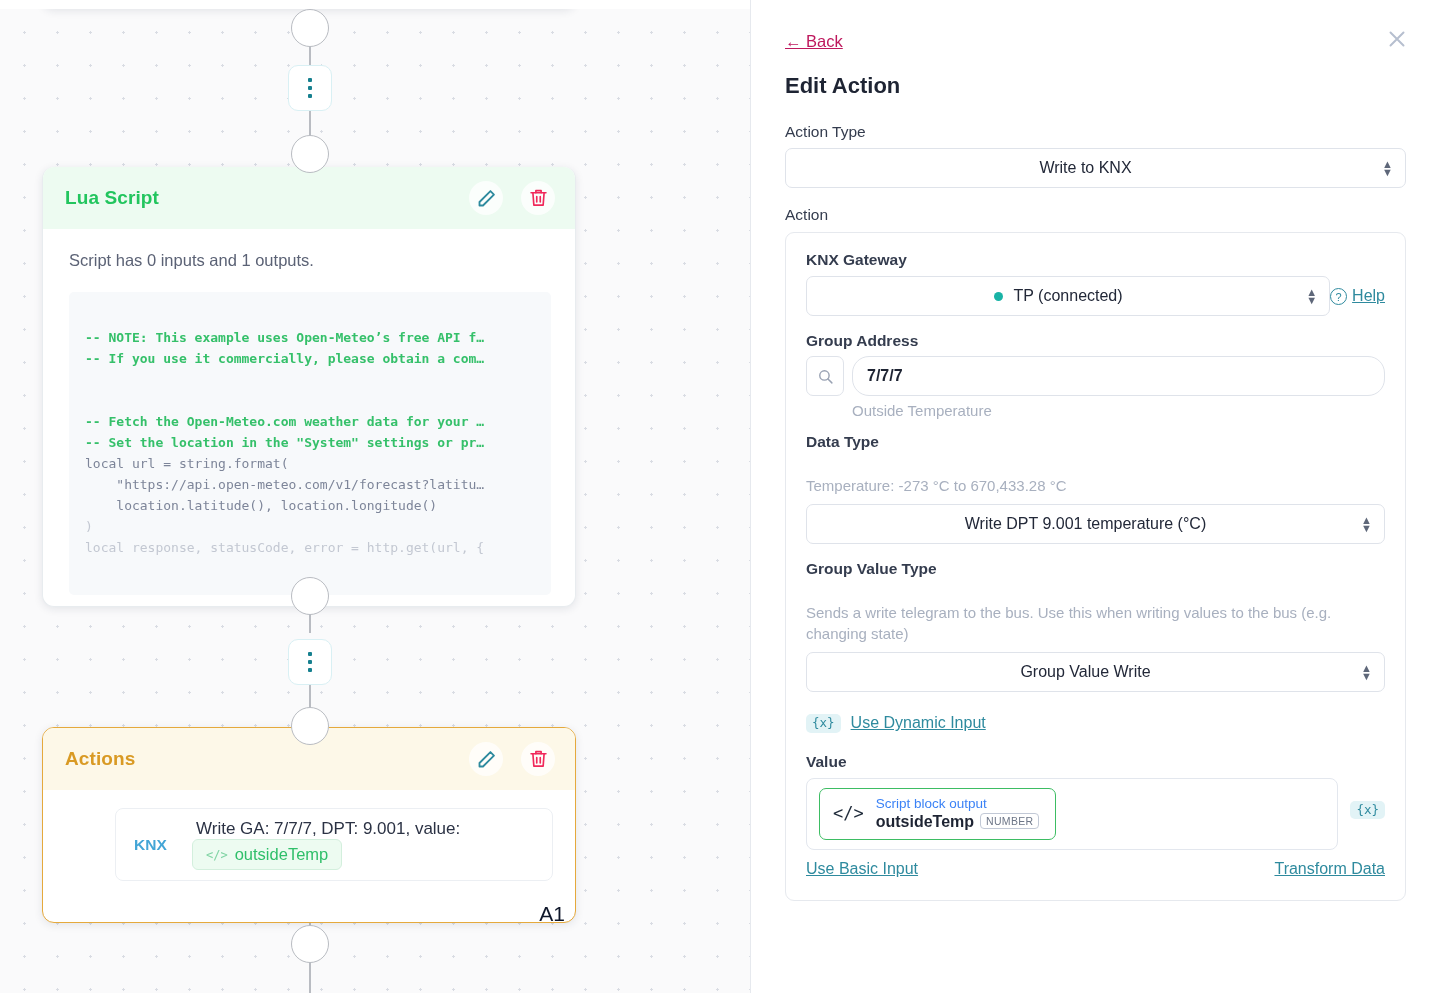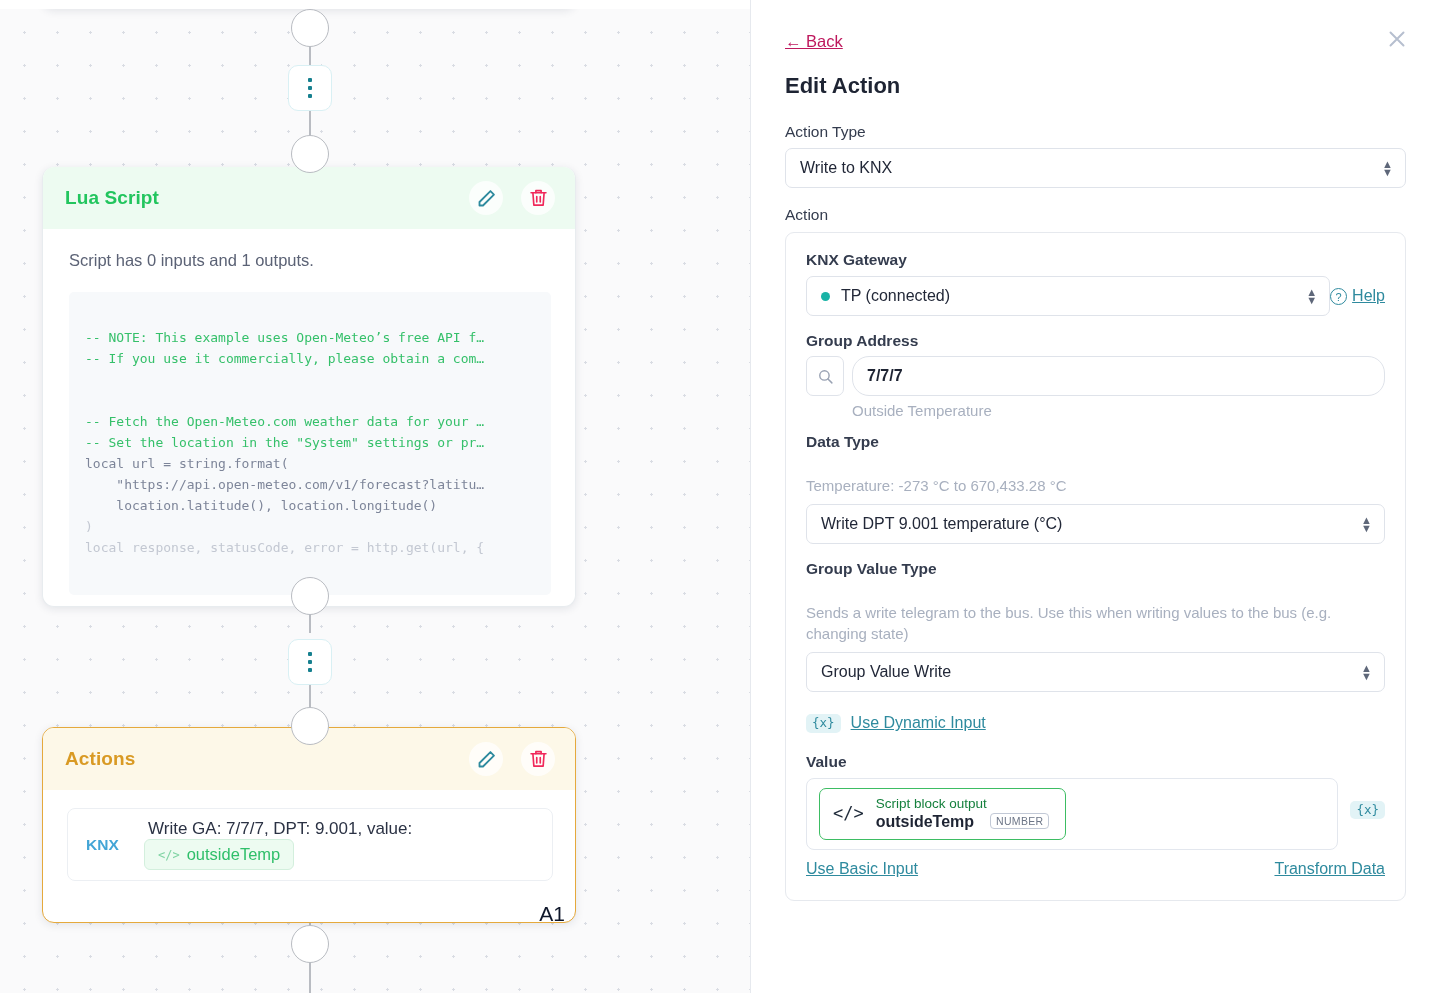--- a/index.html
+++ b/index.html
@@ -75,36 +75,36 @@
   #card-lua .card-hd { background: #edfbf1; color: #22c55e; }
   .lua-body { padding: 22px 24px 0 26px; }
   .lua-sub { font-size: 16.5px; color: #5b6275; margin-bottom: 22px; }
   .code {
     background: #f7f9fb; border-radius: 5px;
     padding: 14px 16px 16px 16px;
     font-family: "DejaVu Sans Mono", monospace;
     font-size: 13px; line-height: 21px;
     white-space: pre; overflow: hidden;
   }
-  .code .cm   { color: #35c06a; }
+  .code .cm   { color: #35c06a; font-weight: bold; }
   .code .cd   { color: #7d8599; }
   .code .fade { color: #c3c8d2; }
   .code .blank{ display:block; height: 21px; }
   .lua-foot {
     text-align: center; font-size: 14.5px; font-style: italic;
     color: #9aa3b8; padding: 16px 0 0 0;
   }
 
   
   #card-actions { top: 724px; height: 196px; border: 1.6px solid #e5a93c; }
   #card-actions .card-hd { background: #fdf8e8; color: #d99a24; }
   .act-body { padding: 18px 22px 0 24px; position: relative; height: 134px; }
   .act-row {
     border: 1px solid #eceff3; border-radius: 8px;
-    display: flex; align-items: center; padding: 10px 14px; min-height: 72px;
+    display: flex; align-items: center; padding: 10px 14px; min-height: 72px; margin-left: 48px;
   }
   .knx-tag {
     color: #43a5d6; font-weight: bold; font-size: 15.5px;
     width: 62px; flex: none; text-align: left; padding-left: 4px;
   }
   .act-main { flex: 1; }
   .act-line { font-size: 17px; color: #2b3244; margin-bottom: 6px; padding-left: 4px;}
   .chip {
     display: inline-flex; align-items: center; gap: 7px;
     background: #edfbf1; border: 1px solid #d3efdd; border-radius: 6px;
@@ -140,21 +140,21 @@
   .panel-title { margin-top: 22px; font-size: 22px; font-weight: bold; color: #1e2433; }
 
   .lbl { font-size: 15.5px; font-weight: bold; color: #343c4e; }
   .lbl-plain { font-size: 15.5px; color: #343c4e; }
   .hint { font-size: 15px; color: #a8b0bf; line-height: 21px; margin-top: 24px; }
 
   .select {
     position: relative; width: 100%; height: 40px; background:#fff;
     border: 1px solid #dfe3ea; border-radius: 7px;
     display: flex; align-items: center; padding: 0 34px 0 14px;
-    font-size: 16px; color: #222838; cursor: pointer;
+    font-size: 16px; color: #222838; cursor: pointer; justify-content: center;
   }
   .select .arrows {
     position: absolute; right: 12px; top: 50%; transform: translateY(-50%);
     font-size: 11px; color: #5e6779; line-height: 8px; text-align:center;
   }
   .dot-green { width: 9px; height: 9px; border-radius: 50%; background: #19b3a6; margin-right: 11px; flex:none; }
 
   .group-box {
     margin-top: 8px; border: 1px solid #e6e9ee; border-radius: 9px;
     padding: 18px 20px 22px 20px;
@@ -191,25 +191,25 @@
   .value-field {
     margin-top: 7px; border: 1px solid #e3e7ee; border-radius: 8px;
     min-height: 68px; display: flex; align-items: center; padding: 9px 12px;
   }
   .token {
     display: flex; align-items: center; gap: 12px;
     border: 1.6px solid #3dbd63; border-radius: 7px; background:#fff;
     padding: 7px 16px 8px 13px;
   }
   .token .code-icon { color:#1f2b3a; font-size: 17px; font-family:"DejaVu Sans Mono", monospace; }
-  .token .t-sub { font-size: 13.5px; color: #15803d; line-height: 16px; }
+  .token .t-sub { font-size: 13.5px; color: #3b82f6; line-height: 16px; }
   .token .t-name { font-size: 16px; font-weight: bold; color: #1e2433; line-height: 19px; }
   .type-pill {
     display:inline-block; border: 1px solid #c2c9d6; border-radius: 4px;
-    font-size: 10.5px; color: #6d7687; padding: 1px 5px; margin-left: 16px;
+    font-size: 10.5px; color: #6d7687; padding: 1px 5px; margin-left: 6px;
     vertical-align: 2px; letter-spacing:.3px;
   }
   .val-footer { display:flex; justify-content: space-between; margin-top: 10px; }
 </style>
 </head>
 <body>
 
 <div id="app">
 
   <div class="canvas">

